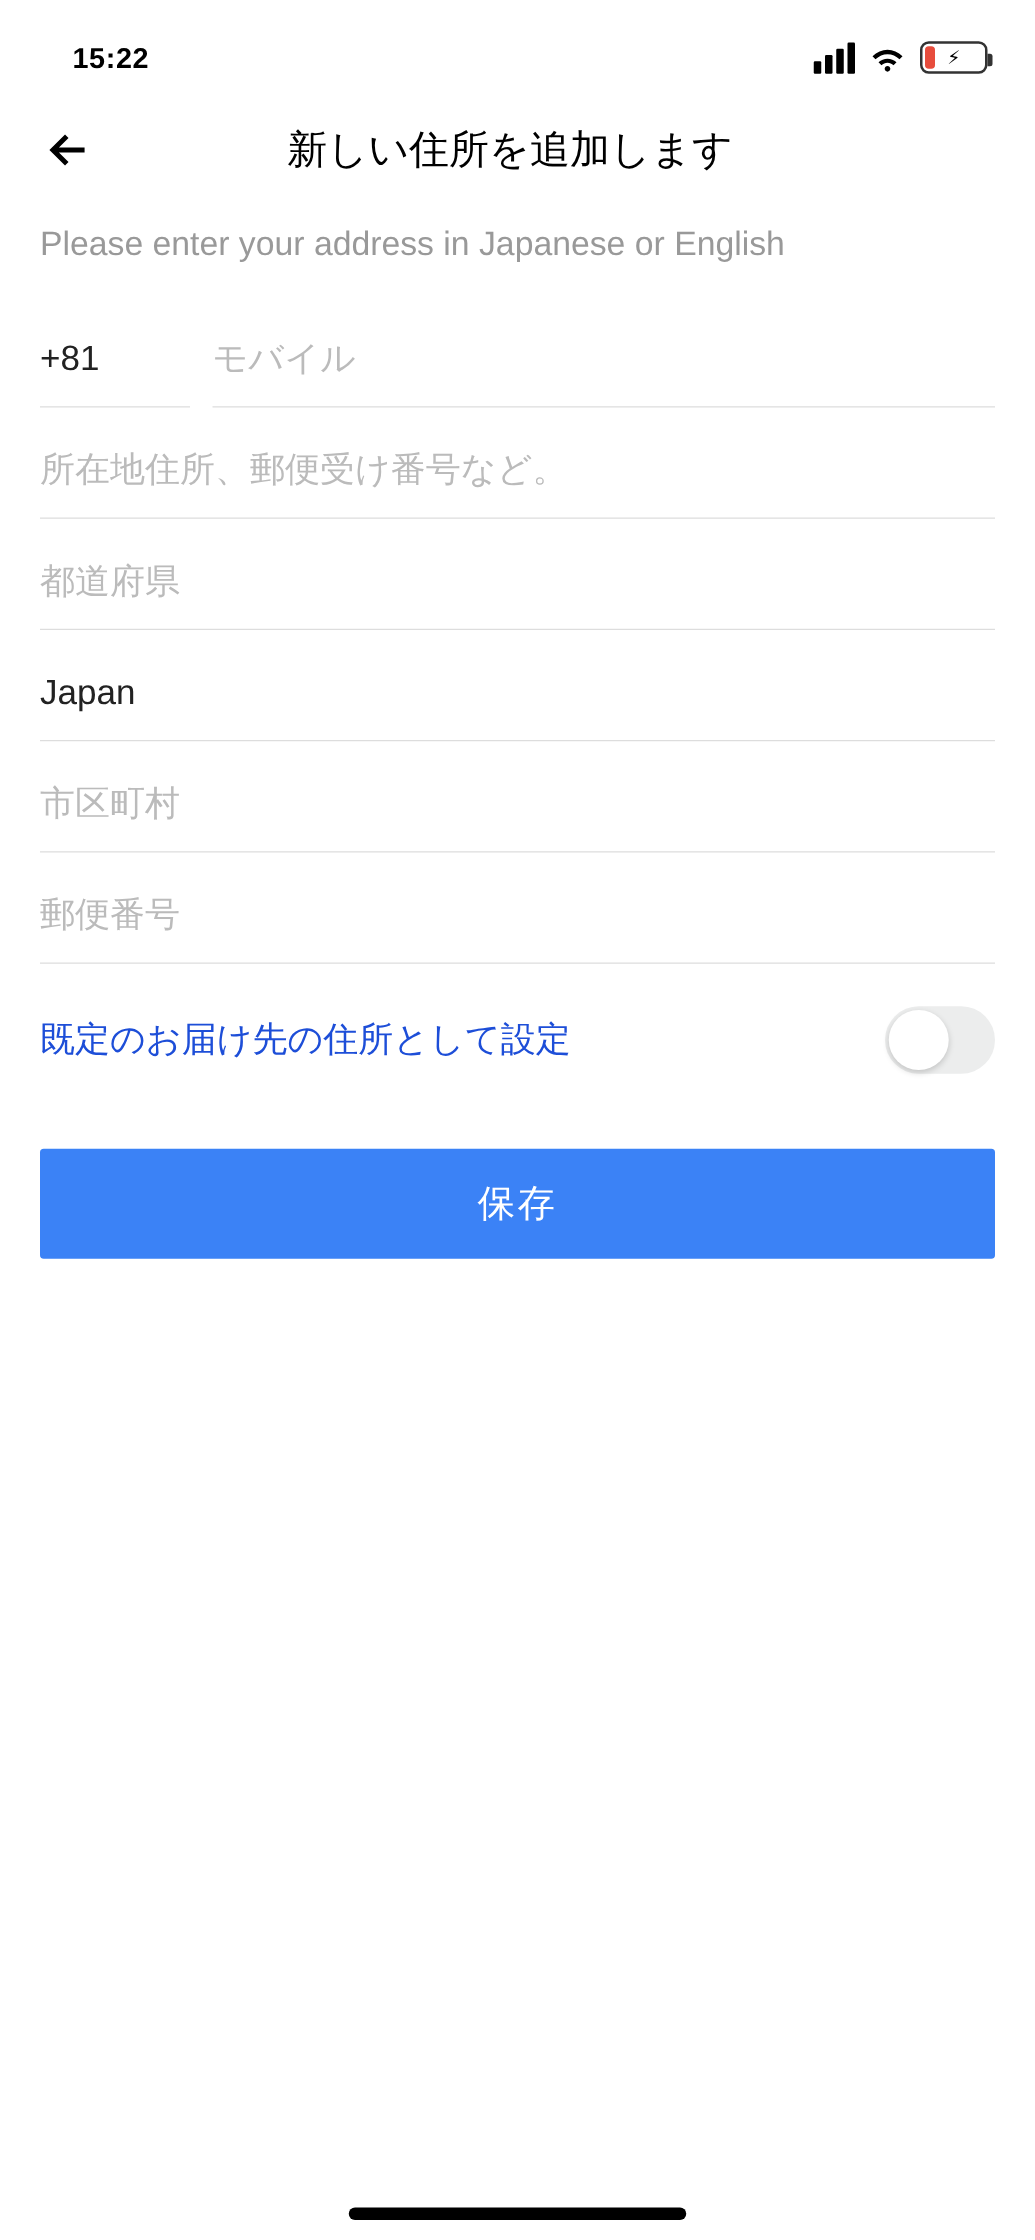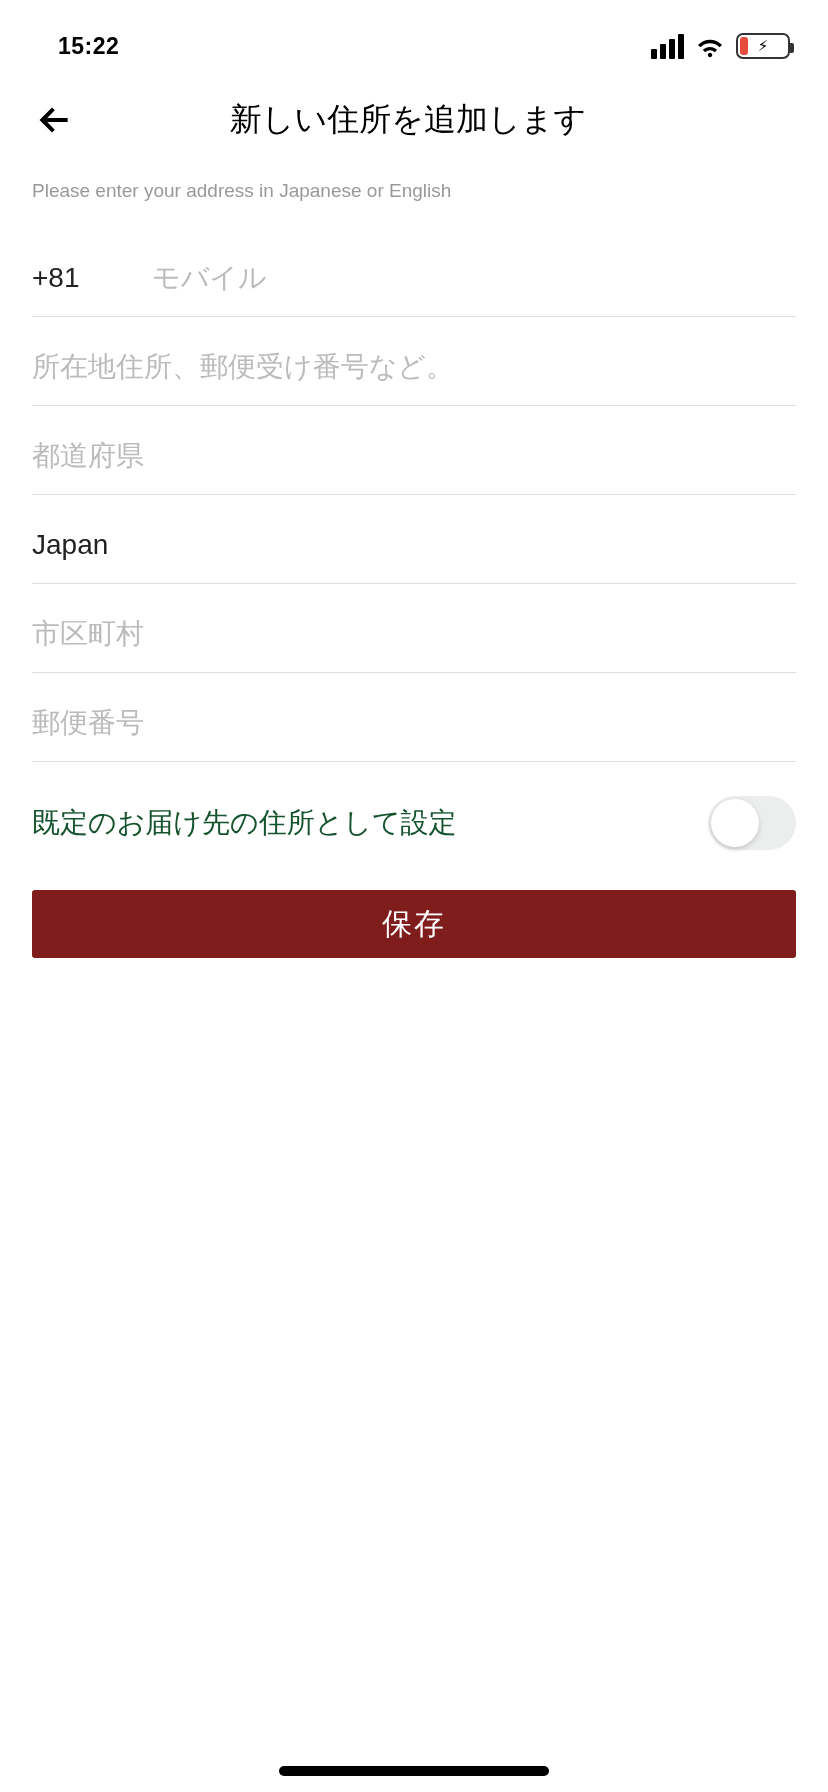--- a/index.html
+++ b/index.html
@@ -15,38 +15,38 @@
   .battery::after { content: ""; position: absolute; right: -6px; top: 8px; width: 4px; height: 10px; background: #333; border-radius: 0 2px 2px 0; }
   .battery-fill { width: 18%; height: 100%; background: #e74c3c; border-radius: 3px; }
   .battery-bolt { position: absolute; left: 50%; top: 50%; transform: translate(-50%,-50%); font-size: 15px; color: #000; }
 
   .nav-bar { display: flex; align-items: center; height: 80px; padding: 0 30px; position: relative; }
   .back-btn { width: 50px; height: 50px; display: flex; align-items: center; justify-content: center; background: none; border: none; cursor: pointer; }
   .back-btn svg { width: 38px; height: 38px; stroke: #000; stroke-width: 2.5; fill: none; }
   .nav-title { position: absolute; left: 0; right: 12px; text-align: center; font-size: 32px; font-weight: 500; color: #000; pointer-events: none; }
 
   .content { padding: 0 32px; }
-  .instruction { font-size: 19px; color: #999; margin: 20px 0 38px 0; }
+  .instruction { font-size: 27px; color: #999; margin: 20px 0 38px 0; }
 
   .field { border: none; border-bottom: 1px solid #ddd; width: 100%; font-size: 28px; padding: 22px 0; background: transparent; outline: none; color: #222; font-family: inherit; }
   .field::placeholder { color: #bbb; }
   .field-filled { color: #222; }
 
-  .phone-row { display: flex; margin-top: 12px; }
+  .phone-row { display: flex; gap: 18px; margin-top: 12px; }
   .phone-code { width: 120px; border: none; border-bottom: 1px solid #ddd; font-size: 28px; padding: 22px 0; color: #222; }
   .phone-input { flex: 1; }
 
   .form-group { margin-top: 12px; }
 
   .toggle-row { display: flex; align-items: center; justify-content: space-between; margin-top: 34px; }
-  .toggle-label { font-size: 28px; color: #14532d; }
+  .toggle-label { font-size: 28px; color: #1d4ed8; }
   .toggle { position: relative; width: 88px; height: 54px; background: #eceded; border-radius: 30px; cursor: pointer; }
   .toggle-knob { position: absolute; left: 3px; top: 3px; width: 48px; height: 48px; background: #fff; border-radius: 50%; box-shadow: 0 2px 5px rgba(0,0,0,0.18); }
 
-  .save-btn { width: 100%; height: 68px; background: #7f1d1d; color: #fff; font-size: 30px; border: none; border-radius: 3px; margin-top: 40px; cursor: pointer; font-family: inherit; letter-spacing: 2px; }
+  .save-btn { width: 100%; height: 88px; background: #3b82f6; color: #fff; font-size: 30px; border: none; border-radius: 3px; margin-top: 60px; cursor: pointer; font-family: inherit; letter-spacing: 2px; }
 
   .home-indicator { position: absolute; bottom: 16px; left: 50%; transform: translateX(-50%); width: 270px; height: 10px; background: #000; border-radius: 10px; }
 </style>
 </head>
 <body>
 
 <div class="status-bar">
   <div class="status-time">15:22</div>
   <div class="status-icons">
     <div class="cell-bars">

